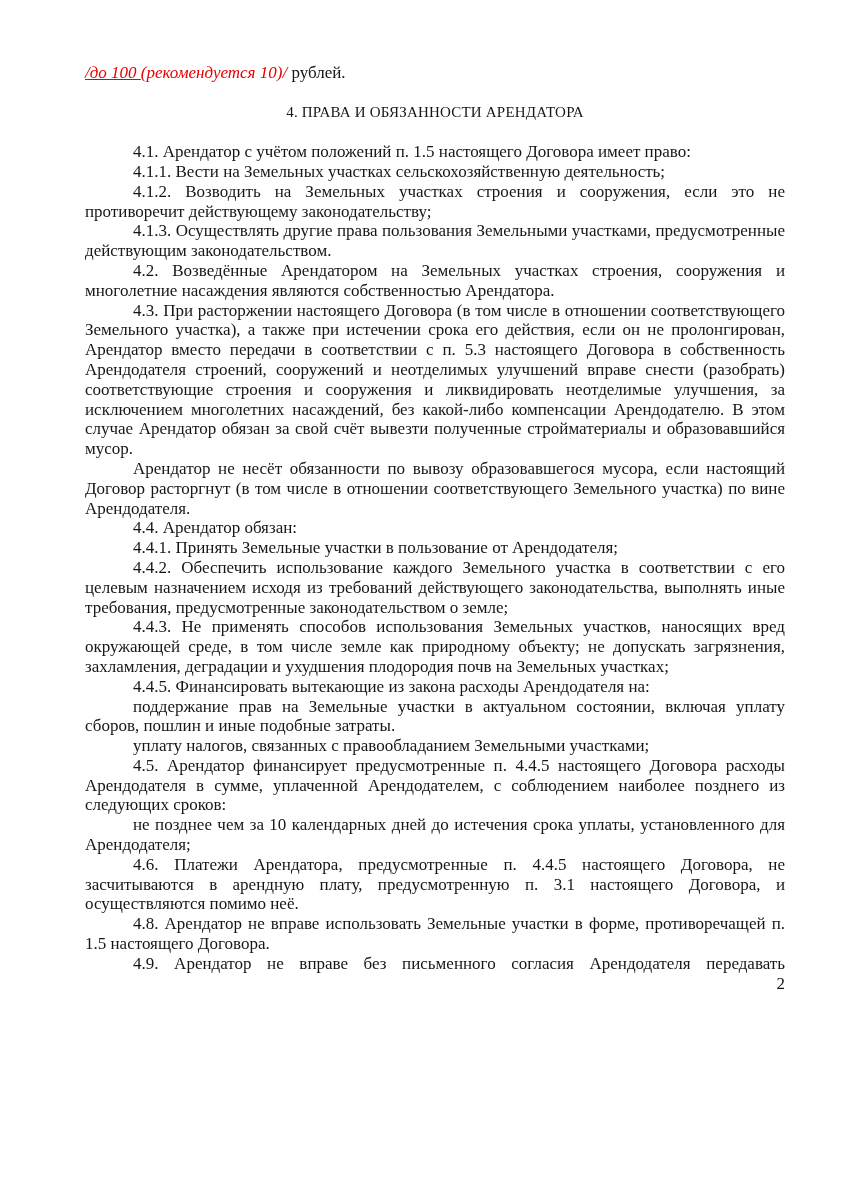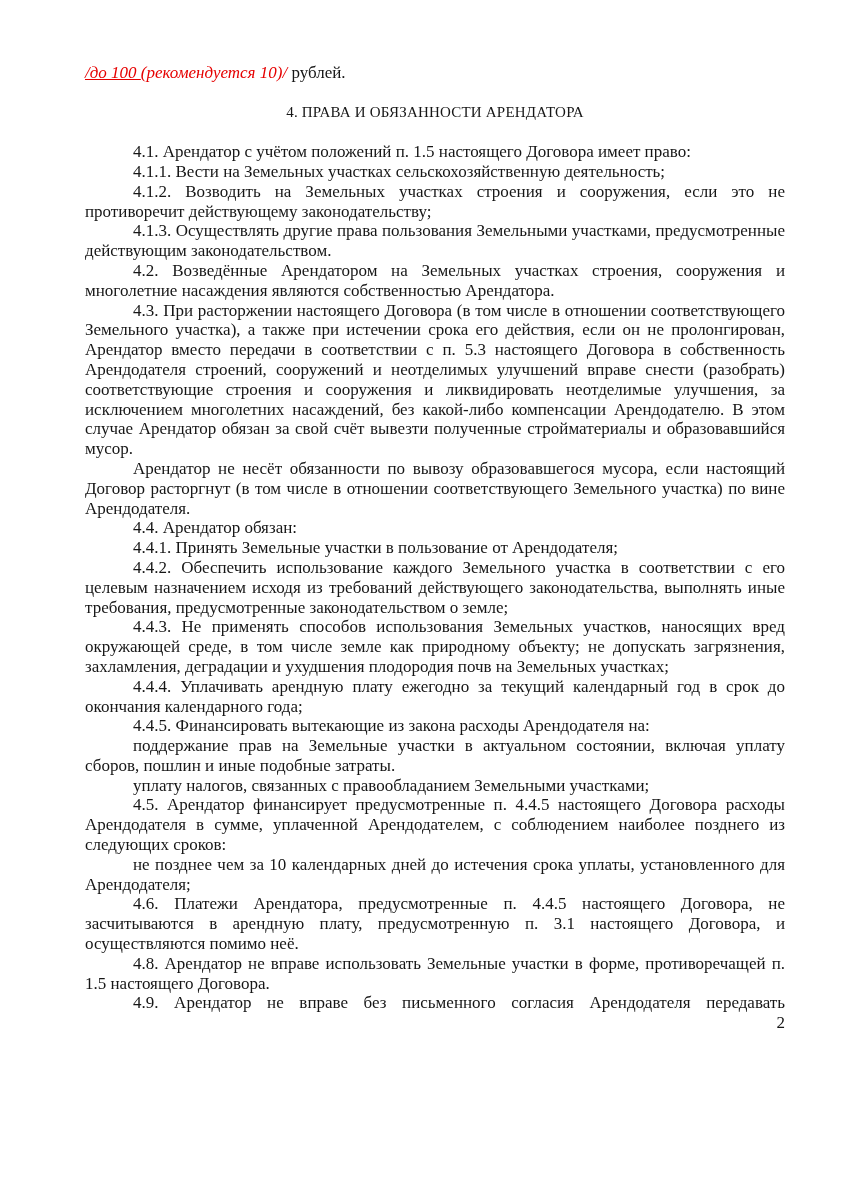--- a/index.html
+++ b/index.html
@@ -65,21 +65,20 @@
   <p class="para">4.1.1. Вести на Земельных участках сельскохозяйственную деятельность;</p>
   <p class="para">4.1.2. Возводить на Земельных участках строения и сооружения, если это не противоречит действующему законодательству;</p>
   <p class="para">4.1.3. Осуществлять другие права пользования Земельными участками, предусмотренные действующим законодательством.</p>
   <p class="para">4.2. Возведённые Арендатором на Земельных участках строения, сооружения и многолетние насаждения являются собственностью Арендатора.</p>
   <p class="para">4.3. При расторжении настоящего Договора (в том числе в отношении соответствующего Земельного участка), а также при истечении срока его действия, если он не пролонгирован, Арендатор вместо передачи в соответствии с п. 5.3 настоящего Договора в собственность Арендодателя строений, сооружений и неотделимых улучшений вправе снести (разобрать) соответствующие строения и сооружения и ликвидировать неотделимые улучшения, за исключением многолетних насаждений, без какой-либо компенсации Арендодателю. В этом случае Арендатор обязан за свой счёт вывезти полученные стройматериалы и образовавшийся мусор.</p>
   <p class="para">Арендатор не несёт обязанности по вывозу образовавшегося мусора, если настоящий Договор расторгнут (в том числе в отношении соответствующего Земельного участка) по вине Арендодателя.</p>
   <p class="para">4.4. Арендатор обязан:</p>
   <p class="para">4.4.1. Принять Земельные участки в пользование от Арендодателя;</p>
   <p class="para">4.4.2. Обеспечить использование каждого Земельного участка в соответствии с его целевым назначением исходя из требований действующего законодательства, выполнять иные требования, предусмотренные законодательством о земле;</p>
   <p class="para">4.4.3. Не применять способов использования Земельных участков, наносящих вред окружающей среде, в том числе земле как природному объекту; не допускать загрязнения, захламления, деградации и ухудшения плодородия почв на Земельных участках;</p>
-  <p class="para">4.4.4. Уплачивать арендную плату ежегодно за текущий календарный год в срок до окончания календарного года;</p>
   <p class="para">4.4.5. Финансировать вытекающие из закона расходы Арендодателя на:</p>
   <p class="para">поддержание прав на Земельные участки в актуальном состоянии, включая уплату сборов, пошлин и иные подобные затраты.</p>
   <p class="para">уплату налогов, связанных с правообладанием Земельными участками;</p>
   <p class="para">4.5. Арендатор финансирует предусмотренные п. 4.4.5 настоящего Договора расходы Арендодателя в сумме, уплаченной Арендодателем, с соблюдением наиболее позднего из следующих сроков:</p>
   <p class="para">не позднее чем за 10 календарных дней до истечения срока уплаты, установленного для Арендодателя;</p>
   <p class="para">4.6. Платежи Арендатора, предусмотренные п. 4.4.5 настоящего Договора, не засчитываются в арендную плату, предусмотренную п. 3.1 настоящего Договора, и осуществляются помимо неё.</p>
   <p class="para">4.8. Арендатор не вправе использовать Земельные участки в форме, противоречащей п. 1.5 настоящего Договора.</p>
   <p class="para justify-last">4.9. Арендатор не вправе без письменного согласия Арендодателя передавать</p>
 
   <div class="page-number">2</div>

